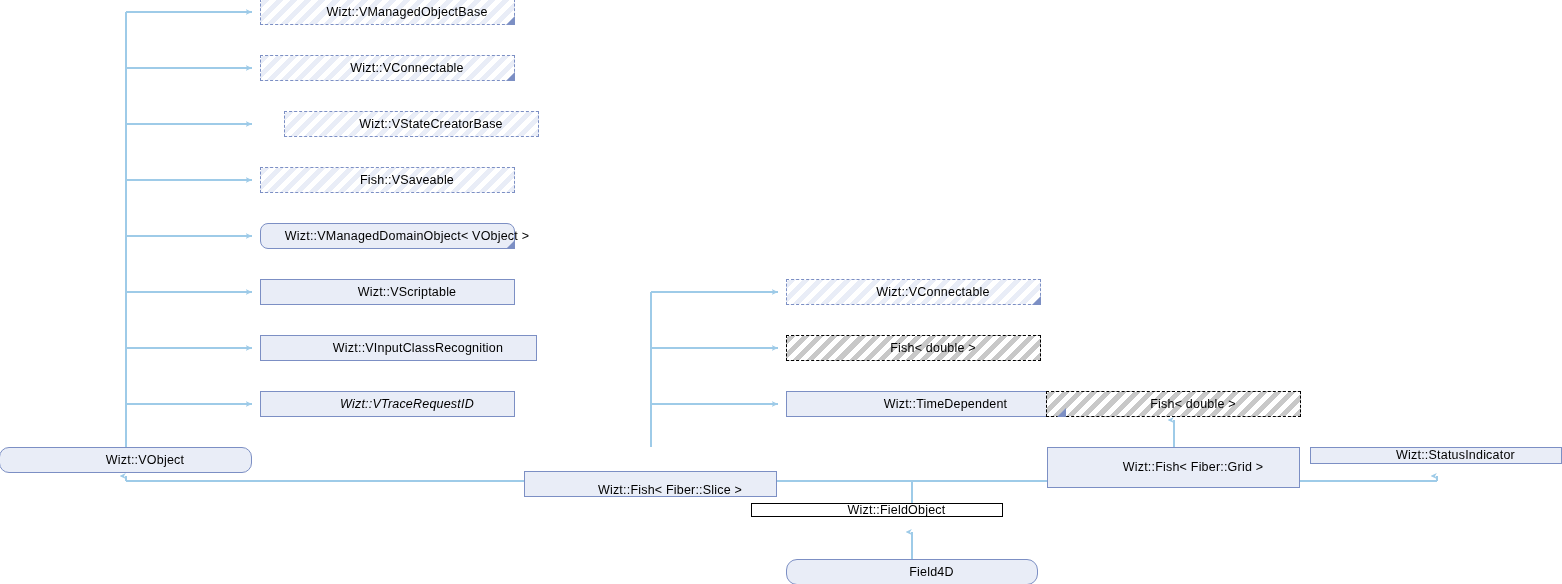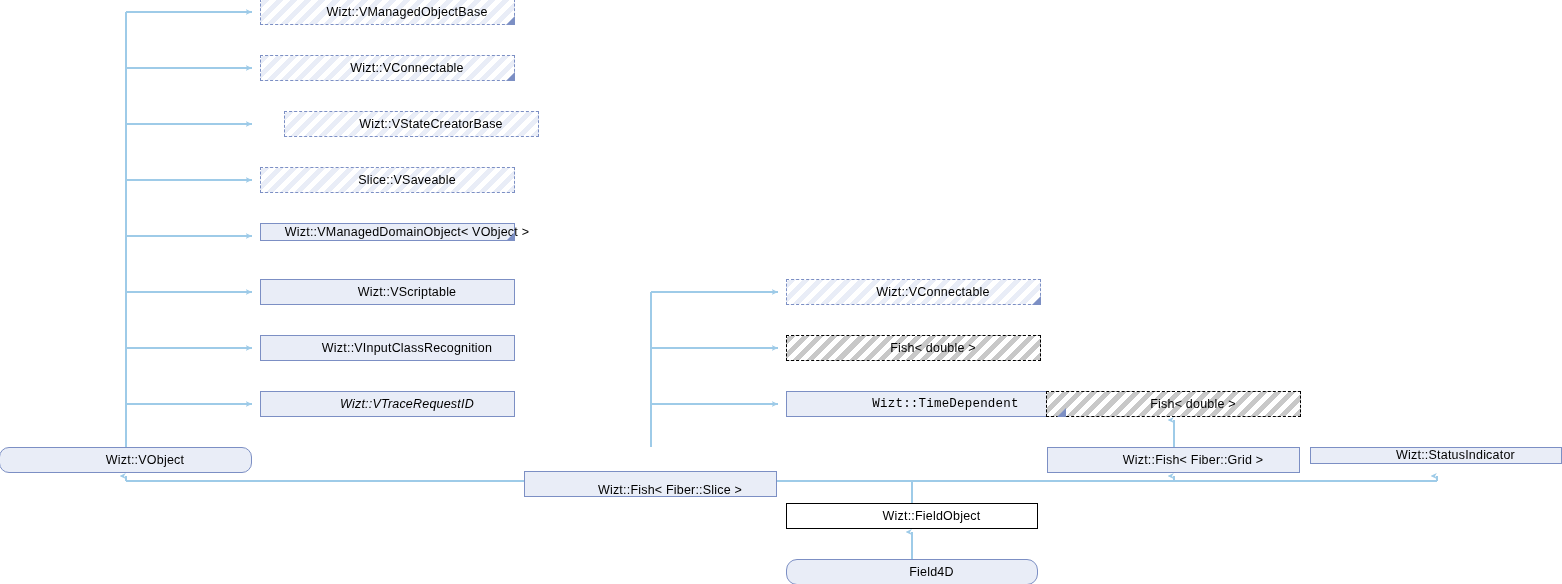--- a/index.html
+++ b/index.html
@@ -147,62 +147,62 @@
         <span class="corner-fold"></span>
       </div>
       <div class="node n-dashed-blue" style="left: 260px; top: 55px; width: 255px; height: 26px;">
         <span class="lbl">Wizt::VConnectable</span>
         <span class="corner-fold"></span>
       </div>
       <div class="node n-dashed-blue" style="left: 260px; top: 111px; width: 255px; height: 26px; margin-left: 24px;">
         <span class="lbl">Wizt::VStateCreatorBase</span>
       </div>
       <div class="node n-dashed-blue" style="left: 260px; top: 167px; width: 255px; height: 26px;">
-        <span class="lbl">Slice::VSaveable</span>
-      </div>
-      <div class="node n-solid" style="left: 260px; top: 223px; width: 255px; height: 18px;">
+        <span class="lbl">Fish::VSaveable</span>
+      </div>
+      <div class="node n-solid" style="left: 260px; top: 223px; width: 255px; height: 26px; border-radius: 8px;">
         <span class="lbl">Wizt::VManagedDomainObject&lt; VObject &gt;</span>
         <span class="corner-fold"></span>
       </div>
       <div class="node n-solid" style="left: 260px; top: 279px; width: 255px; height: 26px;">
         <span class="lbl">Wizt::VScriptable</span>
       </div>
-      <div class="node n-solid" style="left: 260px; top: 335px; width: 255px; height: 26px;">
+      <div class="node n-solid" style="left: 260px; top: 335px; width: 277px; height: 26px;">
         <span class="lbl">Wizt::VInputClassRecognition</span>
       </div>
       <div class="node n-solid" style="left: 260px; top: 391px; width: 255px; height: 26px; font-style: italic;">
         <span class="lbl">Wizt::VTraceRequestID</span>
       </div>
       <div class="node n-dashed-blue" style="left: 786px; top: 279px; width: 255px; height: 26px;">
         <span class="lbl">Wizt::VConnectable</span>
         <span class="corner-fold"></span>
       </div>
       <div class="node n-dashed-black" style="left: 786px; top: 335px; width: 255px; height: 26px;">
         <span class="lbl">Fish&lt; double &gt;</span>
       </div>
-      <div class="node n-solid" style="left: 786px; top: 391px; width: 280px; height: 26px; font-family: Liberation Mono, monospace;">
+      <div class="node n-solid" style="left: 786px; top: 391px; width: 280px; height: 26px;">
         <span class="lbl">Wizt::TimeDependent</span>
         <span class="corner-fold"></span>
       </div>
       <div class="node n-dashed-black" style="left: 1046px; top: 391px; width: 255px; height: 26px;">
         <span class="lbl">Fish&lt; double &gt;</span>
       </div>
       <div class="node n-solid" style="left: -1px; top: 447px; width: 253px; height: 26px; border-radius: 10px;">
         <span class="lbl">Wizt::VObject</span>
       </div>
       <div class="node n-solid" style="left: 524px; top: 471px; width: 253px; height: 26px; align-items: flex-end;">
         <span class="lbl">Wizt::Fish&lt; Fiber::Slice &gt;</span>
       </div>
-      <div class="node n-solid" style="left: 1047px; top: 447px; width: 253px; height: 26px; justify-content: center;">
+      <div class="node n-solid" style="left: 1047px; top: 447px; width: 253px; height: 41px; justify-content: center;">
         <span class="lbl">Wizt::Fish&lt; Fiber::Grid &gt;</span>
       </div>
       <div class="node n-solid" style="left: 1310px; top: 447px; width: 252px; height: 17px;">
         <span class="lbl">Wizt::StatusIndicator</span>
       </div>
-      <div class="node n-focus" style="left: 786px; top: 503px; width: 252px; height: 26px;">
+      <div class="node n-focus" style="left: 751px; top: 503px; width: 252px; height: 14px;">
         <span class="lbl">Wizt::FieldObject</span>
       </div>
       <div class="node n-solid" style="left: 786px; top: 559px; width: 252px; height: 26px; border-radius: 11px;">
         <span class="lbl">Field4D</span>
       </div>
     </div>
 
 </div>
 
 </body></html>

